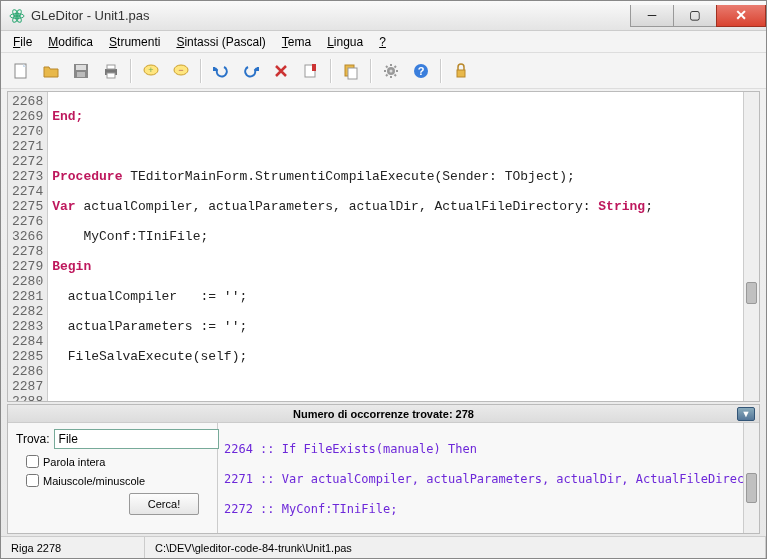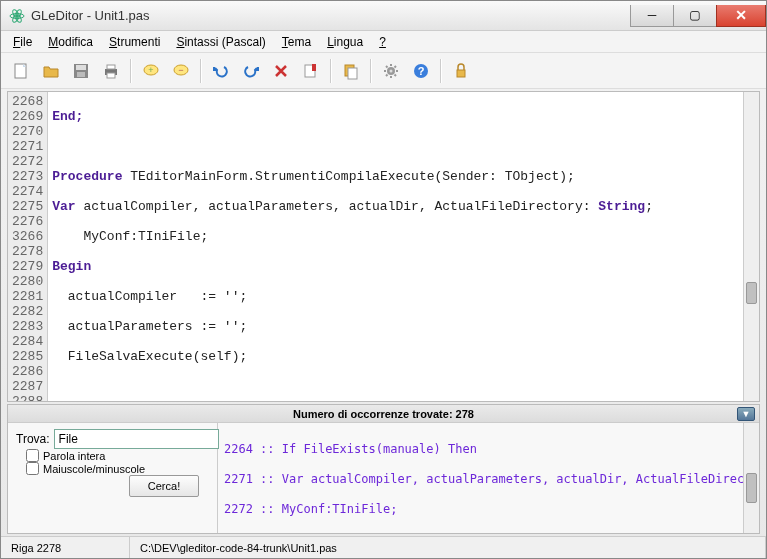--- a/index.html
+++ b/index.html
@@ -13,28 +13,28 @@
 .winbtn.close { background: linear-gradient(#e97b6f,#d94330); color: #fff; border-color: #a03020; width: 50px; font-weight: bold; font-size: 14px; }
 .menubar { height: 22px; display: flex; align-items: center; padding: 0 6px; gap: 4px; background: #f4f4f4; border-bottom: 1px solid #ddd; }
 .menubar span { padding: 2px 6px; cursor: default; }
 .menubar span u { text-decoration: underline; }
 .toolbar { height: 36px; display: flex; align-items: center; padding: 0 6px; gap: 2px; background: #f4f4f4; border-bottom: 1px solid #ddd; }
 .tbtn { width: 28px; height: 28px; display: flex; align-items: center; justify-content: center; border-radius: 2px; }
 .tsep { width: 2px; height: 24px; border-left: 1px solid #ccc; border-right: 1px solid #fff; margin: 0 3px; }
 .editor { flex: 1; display: flex; font-family: Consolas, "Courier New", monospace; font-size: 13px; background: #fff; border: 1px solid #bbb; margin: 2px 6px 2px 6px; overflow: hidden; position: relative; }
 .gutter { background: #ececec; color: #666; text-align: right; padding: 2px 4px; border-right: 1px solid #ccc; line-height: 15px; }
 .code { flex: 1; padding: 2px 4px; white-space: pre; line-height: 15px; overflow: hidden; color: #222; }
-.kw { color: #4c1d95; font-weight: bold; }
+.kw { color: #be185d; font-weight: bold; }
 .vscroll { width: 16px; background: #efefef; border-left: 1px solid #ccc; position: relative; }
 .vscroll .thumb { position: absolute; left: 2px; right: 2px; background: #c0c0c0; border: 1px solid #999; border-radius: 2px; }
 .searchpanel { margin: 0 6px 2px 6px; border: 1px solid #bbb; background: #f8f8f8; display: flex; flex-direction: column; }
 .searchhdr { height: 18px; background: linear-gradient(#eaeaea,#dcdcdc); display: flex; align-items: center; justify-content: center; font-weight: bold; font-size: 11px; border-bottom: 1px solid #ccc; position: relative; }
 .searchhdr .dn { position: absolute; right: 4px; width: 18px; height: 14px; background: linear-gradient(#8ab,#579); border: 1px solid #357; border-radius: 2px; color:#fff; font-size:9px; text-align:center; line-height:12px; }
 .searchbody { display: flex; height: 110px; }
-.searchleft { width: 210px; padding: 6px 8px; display: flex; flex-direction: column; border-right: 1px solid #ccc; }
+.searchleft { width: 210px; padding: 6px 8px; display: flex; flex-direction: column; gap: 6px; border-right: 1px solid #ccc; }
 .searchleft .row1 { display: flex; align-items: center; gap: 4px; }
 .searchleft input[type=text] { flex: 1; border: 1px solid #7a9; padding: 2px 4px; font-size: 12px; background:#fff; }
 .chk { display: flex; align-items: center; gap: 4px; font-size: 11px; padding-left: 10px; }
 .chk input { width: 13px; height: 13px; }
 .searchleft button { width: 70px; height: 22px; align-self: flex-end; margin-right: 10px; background: linear-gradient(#fdfdfd,#e6e6e6); border: 1px solid #999; border-radius: 2px; font-size: 11px; }
 .results { flex: 1; font-family: Consolas, monospace; font-size: 12px; padding: 4px 6px; line-height: 15px; overflow: hidden; white-space: pre; color: #6d28d9; }
 .rscroll { width: 16px; background: #efefef; border-left: 1px solid #ccc; position: relative; }
 .rscroll .thumb { position:absolute; left:2px; right:2px; top:50px; height:30px; background:#c0c0c0; border:1px solid #999; border-radius:2px; }
 .statusbar { height: 22px; border-top: 1px solid #ccc; display: flex; align-items: center; background: #f0f0f0; font-size: 11px; }
 .statusbar .cell { padding: 0 10px; border-right: 1px solid #ccc; height: 100%; display: flex; align-items: center; }
@@ -254,16 +254,16 @@
 
 
       </div>
       <div class="rscroll">
           <div class="thumb"></div>
         </div>
     </div>
   </div>
 
   <div class="statusbar">
-    <div class="cell" style="width:129px">Riga 2278</div>
+    <div class="cell" style="width:144px">Riga 2278</div>
     <div class="cell" style="flex:1">C:\DEV\gleditor-code-84-trunk\Unit1.pas</div>
   </div>
 </div>
 
 </body></html>

